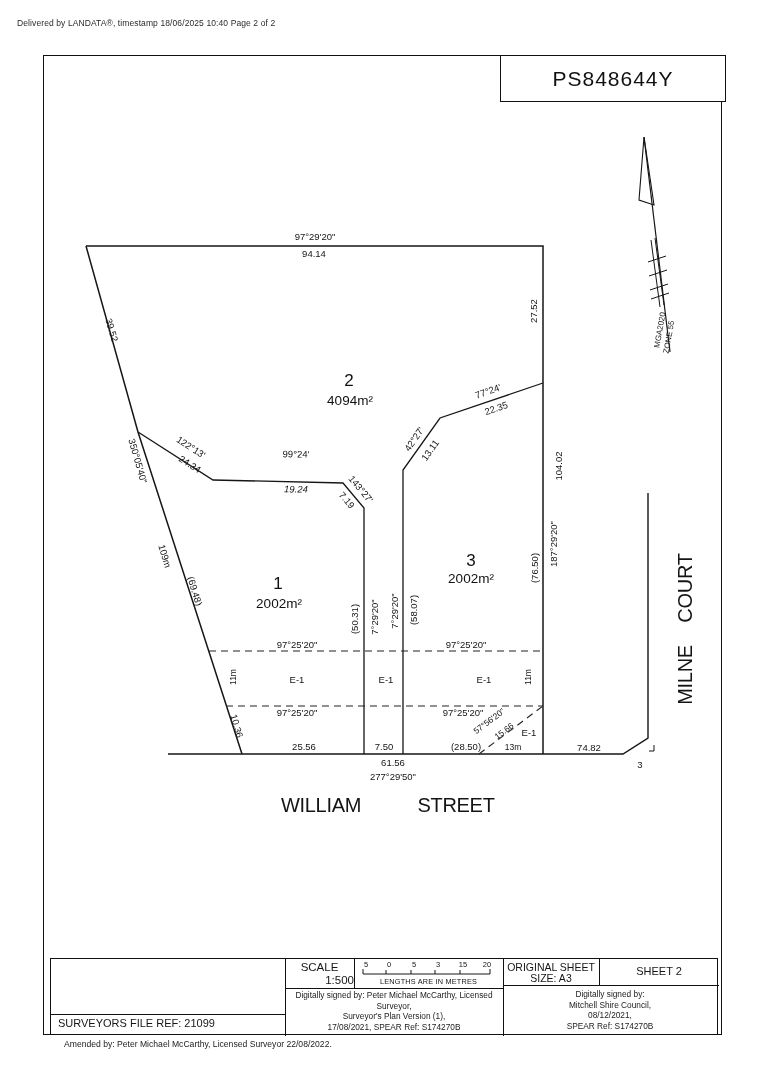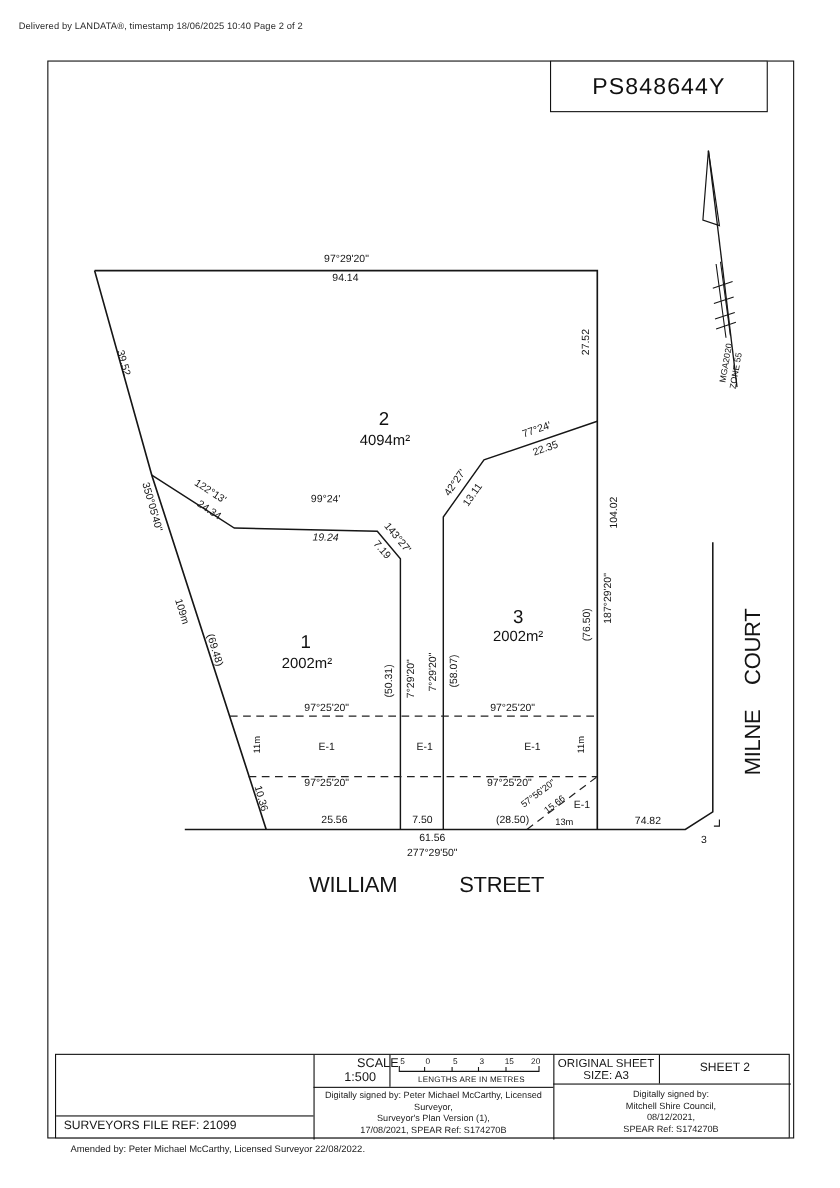--- a/index.html
+++ b/index.html
@@ -2,36 +2,36 @@
 <html><head>
 <meta charset="utf-8">
 <style>
   html,body{margin:0;padding:0;}
   body{
     width:764px;height:1080px;background:#ffffff;position:relative;
     font-family:"Liberation Sans", sans-serif;color:#1a1a1a;overflow:hidden;
   }
   .delivery-note{position:absolute;left:17px;top:18px;font-size:8.5px;color:#2b2b2b;letter-spacing:.1px;}
   .page-border{position:absolute;left:43px;top:55px;width:679px;height:980px;border:1.4px solid #111;box-sizing:border-box;background:#fff;}
-  .ps-box{position:absolute;left:500px;top:55px;width:198px;height:47px;border:1.4px solid #111;box-sizing:border-box;display:flex;align-items:center;justify-content:center;background:#fff;}
+  .ps-box{position:absolute;left:500px;top:55px;width:226px;height:47px;border:1.4px solid #111;box-sizing:border-box;display:flex;align-items:center;justify-content:center;background:#fff;}
   .ps-box span{font-size:21px;letter-spacing:1px;color:#111;}
   svg.linework{position:absolute;left:0;top:0;}
   .plan-label{position:absolute;white-space:nowrap;color:#141414;transform-origin:center center;}
   .street-label{position:absolute;white-space:nowrap;color:#141414;letter-spacing:-0.3px;}
   .lot-number{position:absolute;white-space:nowrap;color:#111;font-size:17px;}
   .lot-area{position:absolute;white-space:nowrap;color:#111;font-size:13.5px;}
   .north-label{position:absolute;white-space:nowrap;color:#141414;}
   
   .tb{position:absolute;left:50px;top:958px;width:668px;height:77px;border:1.3px solid #111;box-sizing:border-box;background:#fff;}
   .tb .line{position:absolute;background:#111;}
   .tb .cell-text{position:absolute;color:#161616;}
   .tb .info{left:7px;top:3px;font-size:11px;line-height:13.4px;}
   .tb .fileref{left:7px;top:58px;font-size:11px;}
-  .tb .scale-word{position:absolute;left:234px;width:69px;top:2px;text-align:center;font-size:11.5px;padding-left:24px;}
-  .tb .scale-ratio{position:absolute;left:234px;width:69px;top:15px;text-align:left;font-size:11.5px;margin-left:28px;}
+  .tb .scale-word{position:absolute;left:234px;width:69px;top:2px;text-align:center;font-size:11.5px;}
+  .tb .scale-ratio{position:absolute;left:234px;width:69px;top:15px;text-align:right;font-size:11.5px;}
   .tb .sb-num{position:absolute;top:1px;font-size:7.5px;transform:translateX(-50%);color:#161616;}
   .tb .sb-caption{position:absolute;left:303px;top:18px;width:149px;text-align:center;font-size:7.3px;letter-spacing:.2px;}
   .tb .sig{font-size:8.3px;line-height:10.6px;color:#222;text-align:center;}
   .tb .sig1{left:240px;top:31px;position:absolute;width:206px;}
   .tb .sig2{left:459px;top:30px;position:absolute;width:200px;}
   .tb .orig1{position:absolute;left:452px;width:96px;top:2px;text-align:center;font-size:10.5px;}
   .tb .orig2{position:absolute;left:452px;width:96px;top:13px;text-align:center;font-size:10.5px;}
   .tb .sheet2{position:absolute;left:548px;width:120px;top:6px;text-align:center;font-size:11px;}
   .amended-note{position:absolute;left:64px;top:1039px;font-size:8.6px;color:#222;}
 </style>

